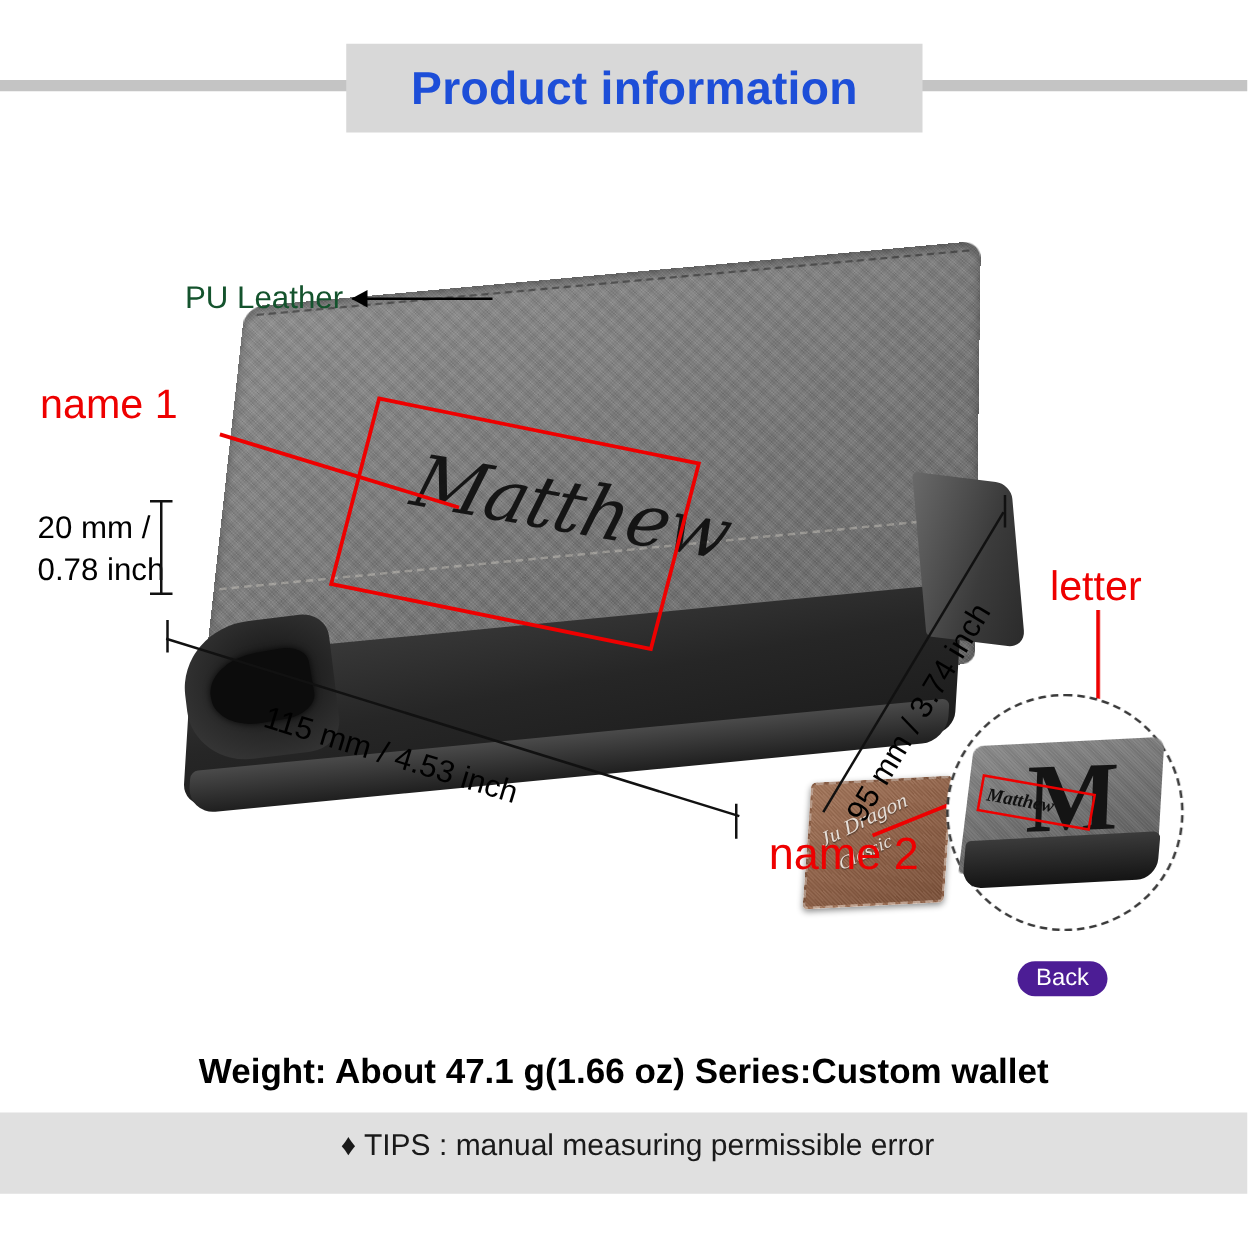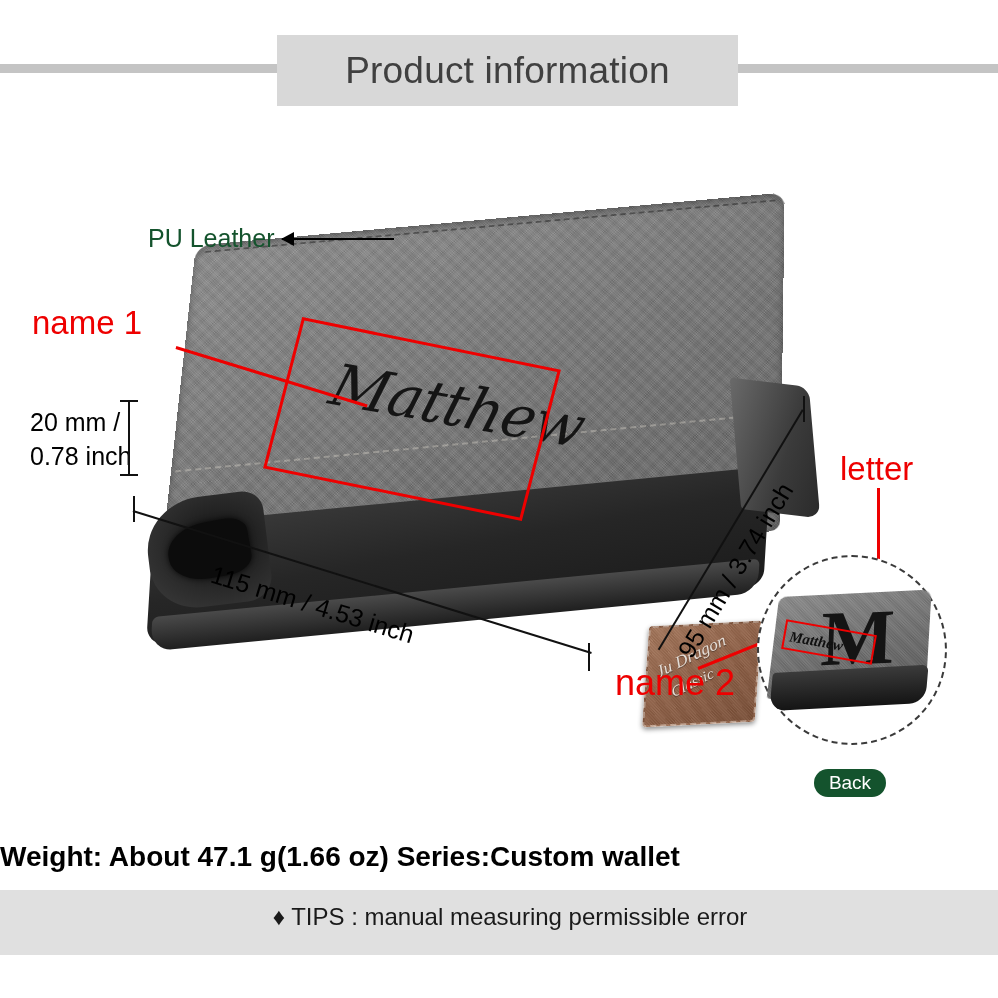--- a/index.html
+++ b/index.html
@@ -6,21 +6,21 @@
   html,body{margin:0;padding:0;background:#fff;}
   body{width:998px;height:998px;overflow:hidden;
        font-family:"Liberation Sans","DejaVu Sans",sans-serif;color:#000;}
   #stage{position:relative;width:998px;height:998px;background:#ffffff;}
 
   
   .hdr-rule{position:absolute;left:0;top:64px;width:998px;height:9px;
             background:#c4c4c4;}
   .hdr-box{position:absolute;left:277px;top:35px;width:461px;height:71px;
            background:#d8d8d8;display:flex;align-items:center;justify-content:center;}
-  .hdr-title{font-size:37px;font-weight:400;letter-spacing:.2px;color:#404040;
+  .hdr-title{font-size:37px;font-weight:700;letter-spacing:.2px;color:#1d4ed8;
              white-space:nowrap;}
 
   
   .wallet{position:absolute;left:140px;top:196px;width:675px;height:450px;}
 
   .w-top{position:absolute;left:18px;top:4px;width:625px;height:360px;
          background:
            repeating-linear-gradient(45deg,rgba(255,255,255,.09) 0 1px,rgba(0,0,0,.07) 1px 2px),
            repeating-linear-gradient(-45deg,rgba(255,255,255,.07) 0 1px,rgba(0,0,0,.06) 1px 2px),
            linear-gradient(160deg,#8d8d8d 0%,#7d7d7d 35%,#6e6e6e 70%,#646464 100%);
@@ -125,26 +125,26 @@
   .ins-M{position:absolute;left:62px;top:42px;font-size:78px;line-height:78px;
        font-family:"Liberation Serif","DejaVu Serif",serif;font-weight:700;
        color:#141414;transform:rotate(-2deg) skewX(-4deg);}
   .ins-name{position:absolute;left:30px;top:76px;font-size:15px;
        font-family:"Liberation Serif","DejaVu Serif",serif;font-style:italic;
        font-weight:700;color:#101010;transform:rotate(10deg);z-index:3;}
   .ins-redbox{position:absolute;left:24px;top:70px;width:88px;height:26px;
        border:2.5px solid #ee0000;transform:rotate(10deg);z-index:2;}
 
   .back-pill{position:absolute;left:814px;top:769px;width:72px;height:28px;
-       background:#14532d;border-radius:14px;display:flex;align-items:center;
+       background:#4c1d95;border-radius:14px;display:flex;align-items:center;
        justify-content:center;}
   .back-pill span{color:#fff;font-size:19px;}
 
   
-  .weight{position:absolute;left:0;top:841px;width:998px;
+  .weight{position:absolute;left:0;top:841px;width:998px;text-align:center;
        font-size:28px;font-weight:700;white-space:nowrap;}
   .tips-band{position:absolute;left:0;top:890px;width:998px;height:65px;
        background:#e0e0e0;}
   .tips{position:absolute;left:0;top:903px;width:998px;text-align:center;
        font-size:24px;white-space:nowrap;color:#1a1a1a;padding-left:11px;}
 </style>
 </head>
 <body>
 
 <div id="stage">

